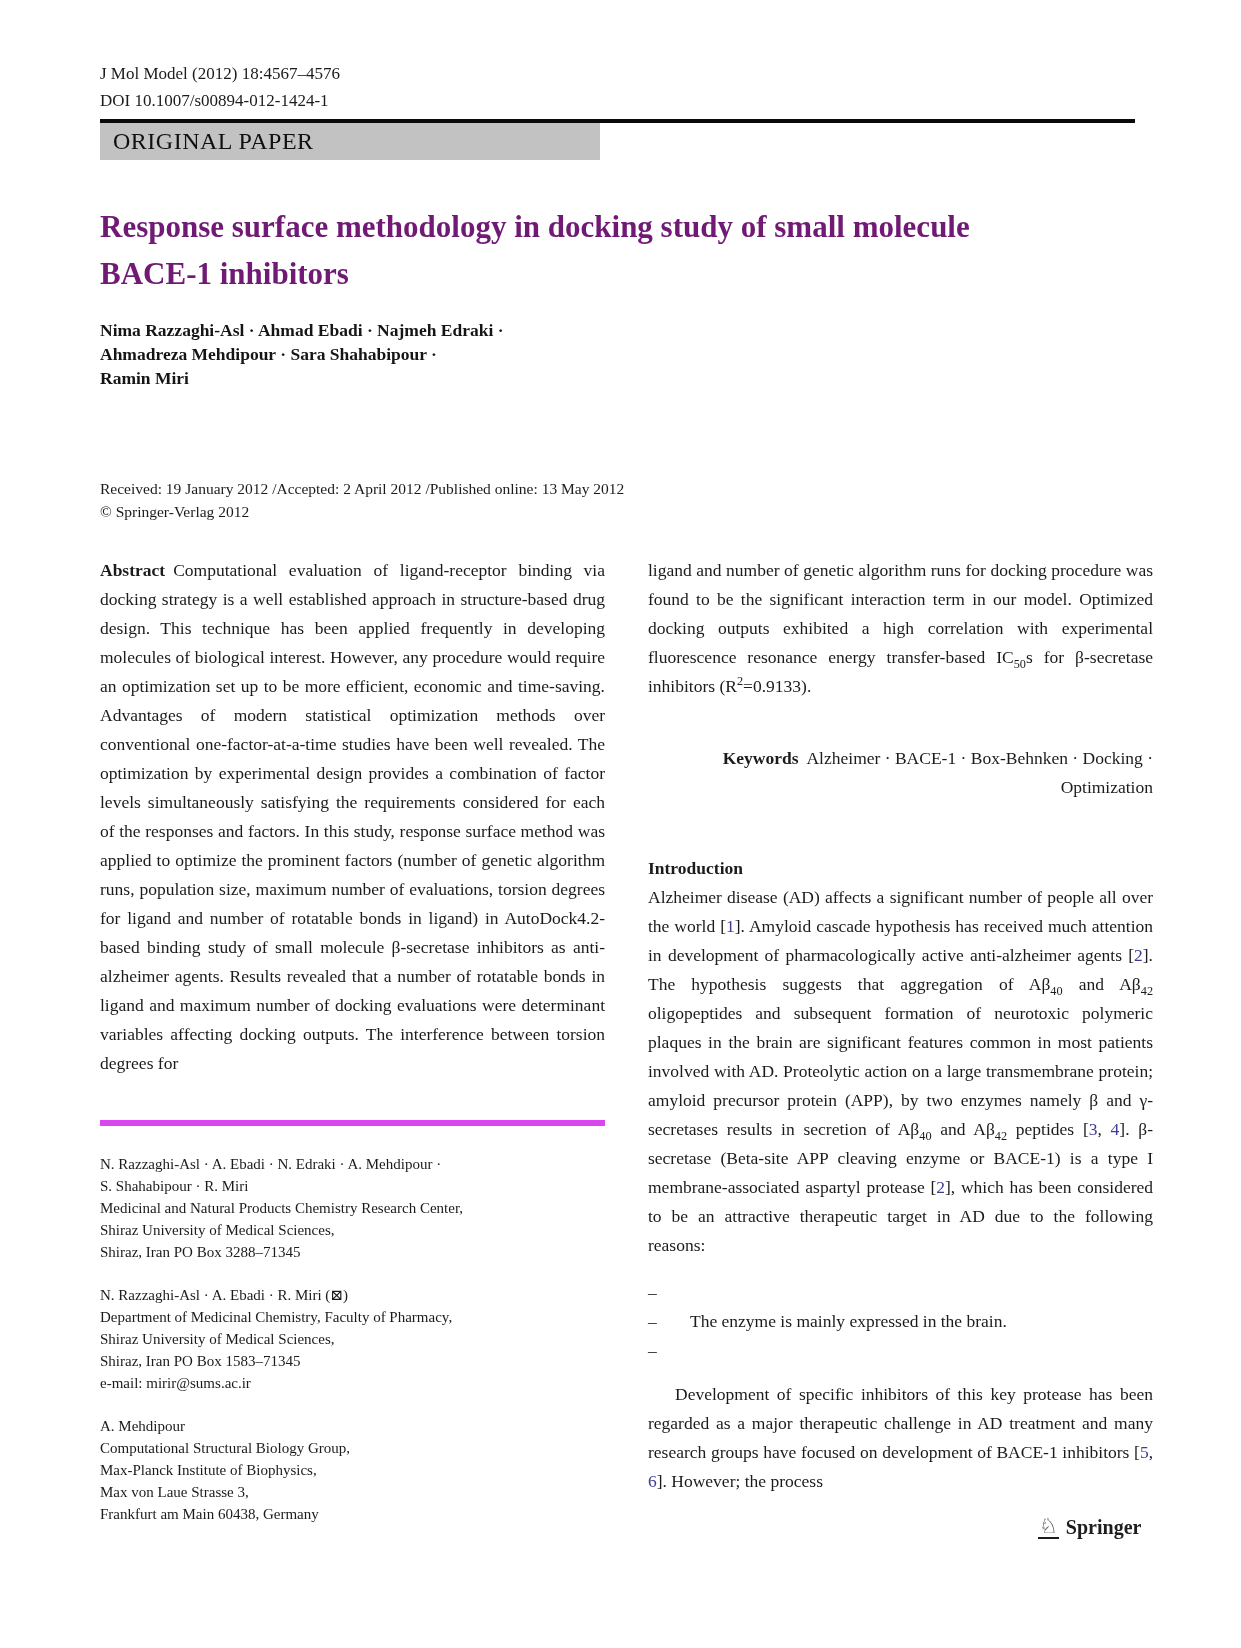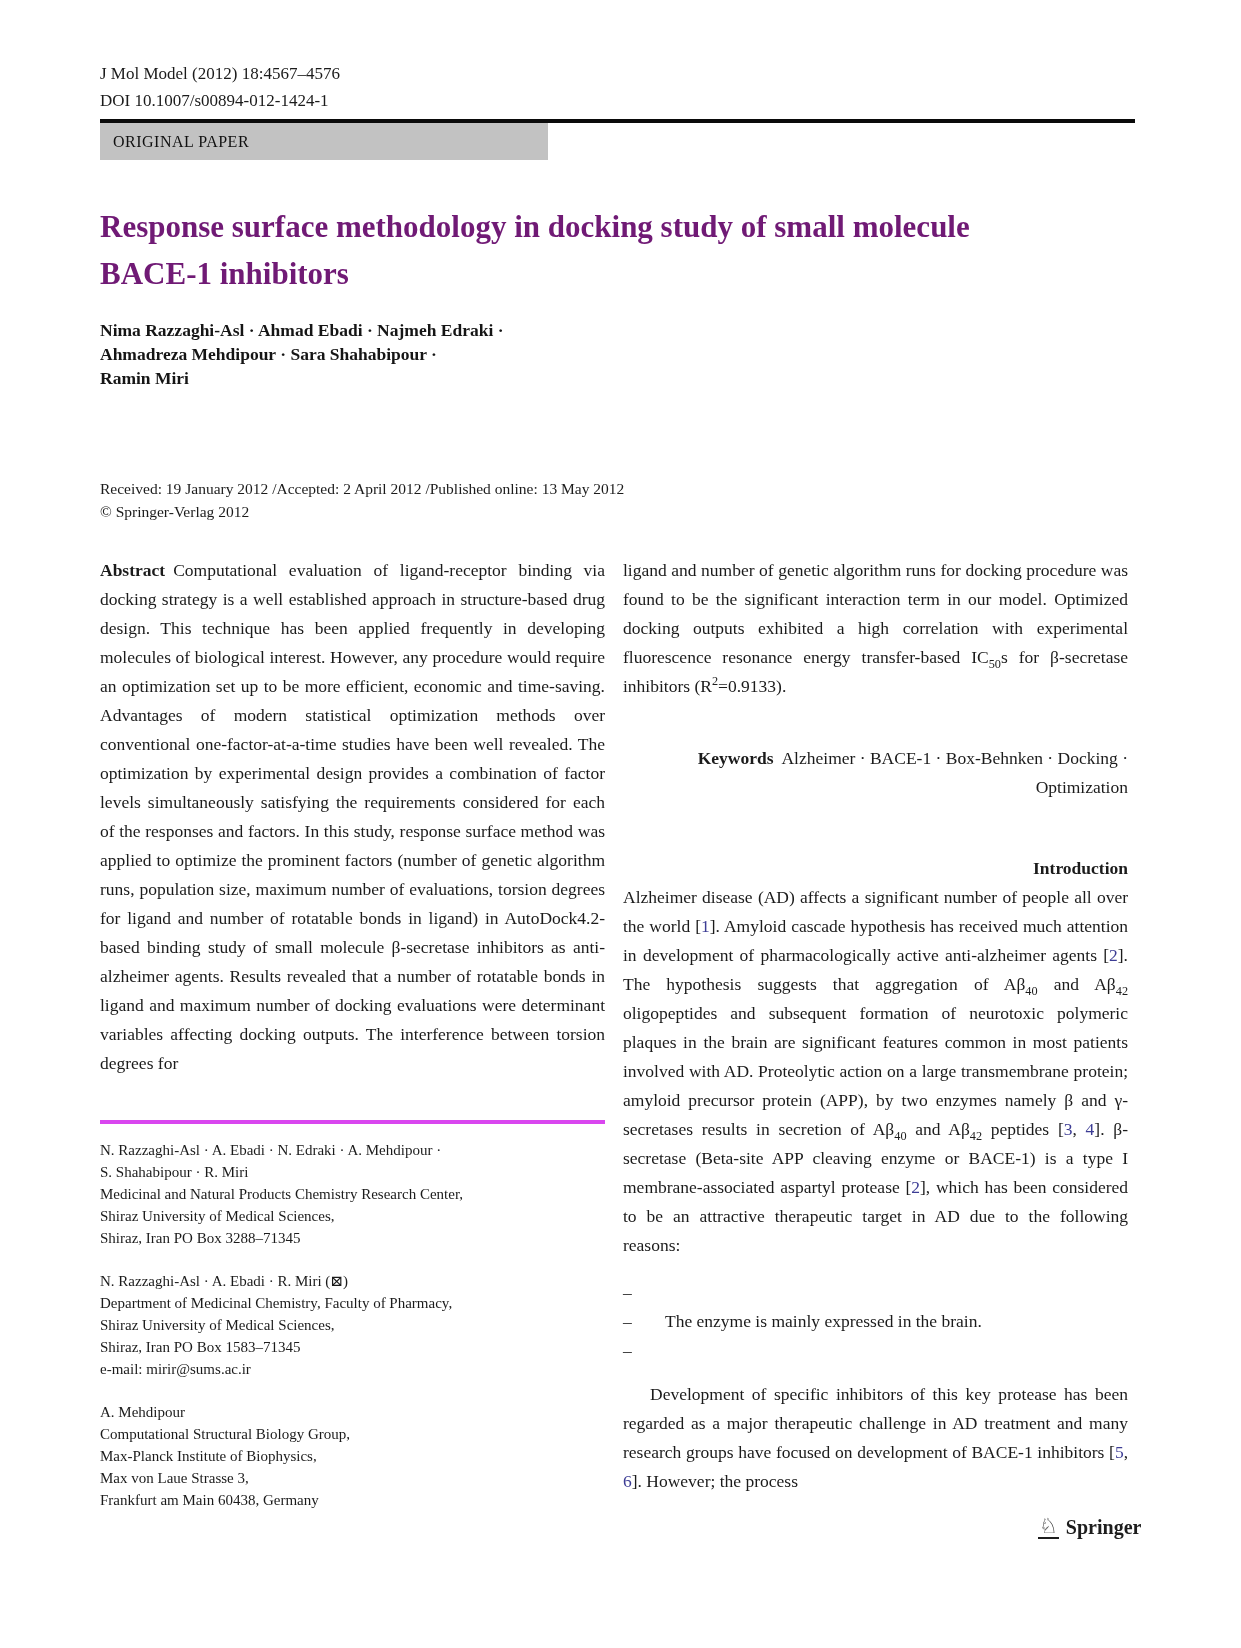--- a/index.html
+++ b/index.html
@@ -6,51 +6,51 @@
   body{
     width:1241px;height:1648px;position:relative;background:#ffffff;
     font-family:"Liberation Serif","DejaVu Serif",serif;
     color:#1b1b1b;-webkit-font-smoothing:antialiased;
   }
   .abs{position:absolute;}
   
   #journal-line{left:100px;top:60px;font-size:17px;line-height:27px;}
   #rule-top{left:100px;top:119px;width:1035px;height:4px;background:#0a0a0a;}
   #section-box{
-    left:100px;top:123px;width:448px;height:37px;background:#c2c2c2;
-    font-size:16px;line-height:37px;padding-left:13px;box-sizing:border-box;
+    left:100px;top:123px;width:500px;height:37px;background:#c2c2c2;
+    font-size:24px;line-height:37px;padding-left:13px;box-sizing:border-box;
     color:#101010;letter-spacing:.5px;
   }
   #paper-title{
     left:100px;top:203px;width:950px;font-size:31px;font-weight:bold;
     line-height:47px;color:#701a75;
   }
   #authors{
     left:100px;top:318px;width:700px;font-size:17.5px;font-weight:bold;
     line-height:24px;white-space:pre-line;color:#151515;
   }
   #received{left:100px;top:477px;width:800px;font-size:15.5px;line-height:23px;}
   
   .col{width:505px;font-size:17.5px;line-height:29px;text-align:justify;}
   #left-col{left:100px;top:556px;}
-  #right-col{left:623px;top:556px;}
+  #right-col{left:648px;top:556px;}
   .rich-b{font-weight:bold;padding-right:8px;}
   .rich-cite{color:#3c3c94;}
   sub,sup{font-size:70%;line-height:0;}
   #keywords-block{margin-top:43px;text-align:right;}
-  #intro-heading{margin-top:52px;font-weight:bold;text-align:right;}
+  #intro-heading{margin-top:52px;font-weight:bold;text-align:left;}
   #intro-para1{}
   #bullet-list{margin-top:18px;}
   .bullet-row{display:flex;text-align:left;}
   .bullet-marker{width:42px;flex:0 0 42px;}
   #intro-para2{margin-top:15px;text-indent:27px;}
   
   #footnotes{
-    left:100px;top:1120px;width:505px;border-top:4px solid #d946ef;
-    padding-top:15px;font-size:15px;line-height:22px;
+    left:100px;top:1120px;width:505px;border-top:6px solid #d946ef;
+    padding-top:27px;font-size:15px;line-height:22px;
   }
   .footnote-block{white-space:pre-line;margin-bottom:21px;}
   
   #springer-logo{
     left:1038px;top:1516px;font-size:20px;font-weight:600;color:#1d1d1d;
     display:flex;align-items:center;gap:7px;
   }
   #springer-knight{
     font-weight:normal;font-size:21px;line-height:20px;
     border-bottom:2.5px solid #1d1d1d;padding:0 1px 1px 1px;

